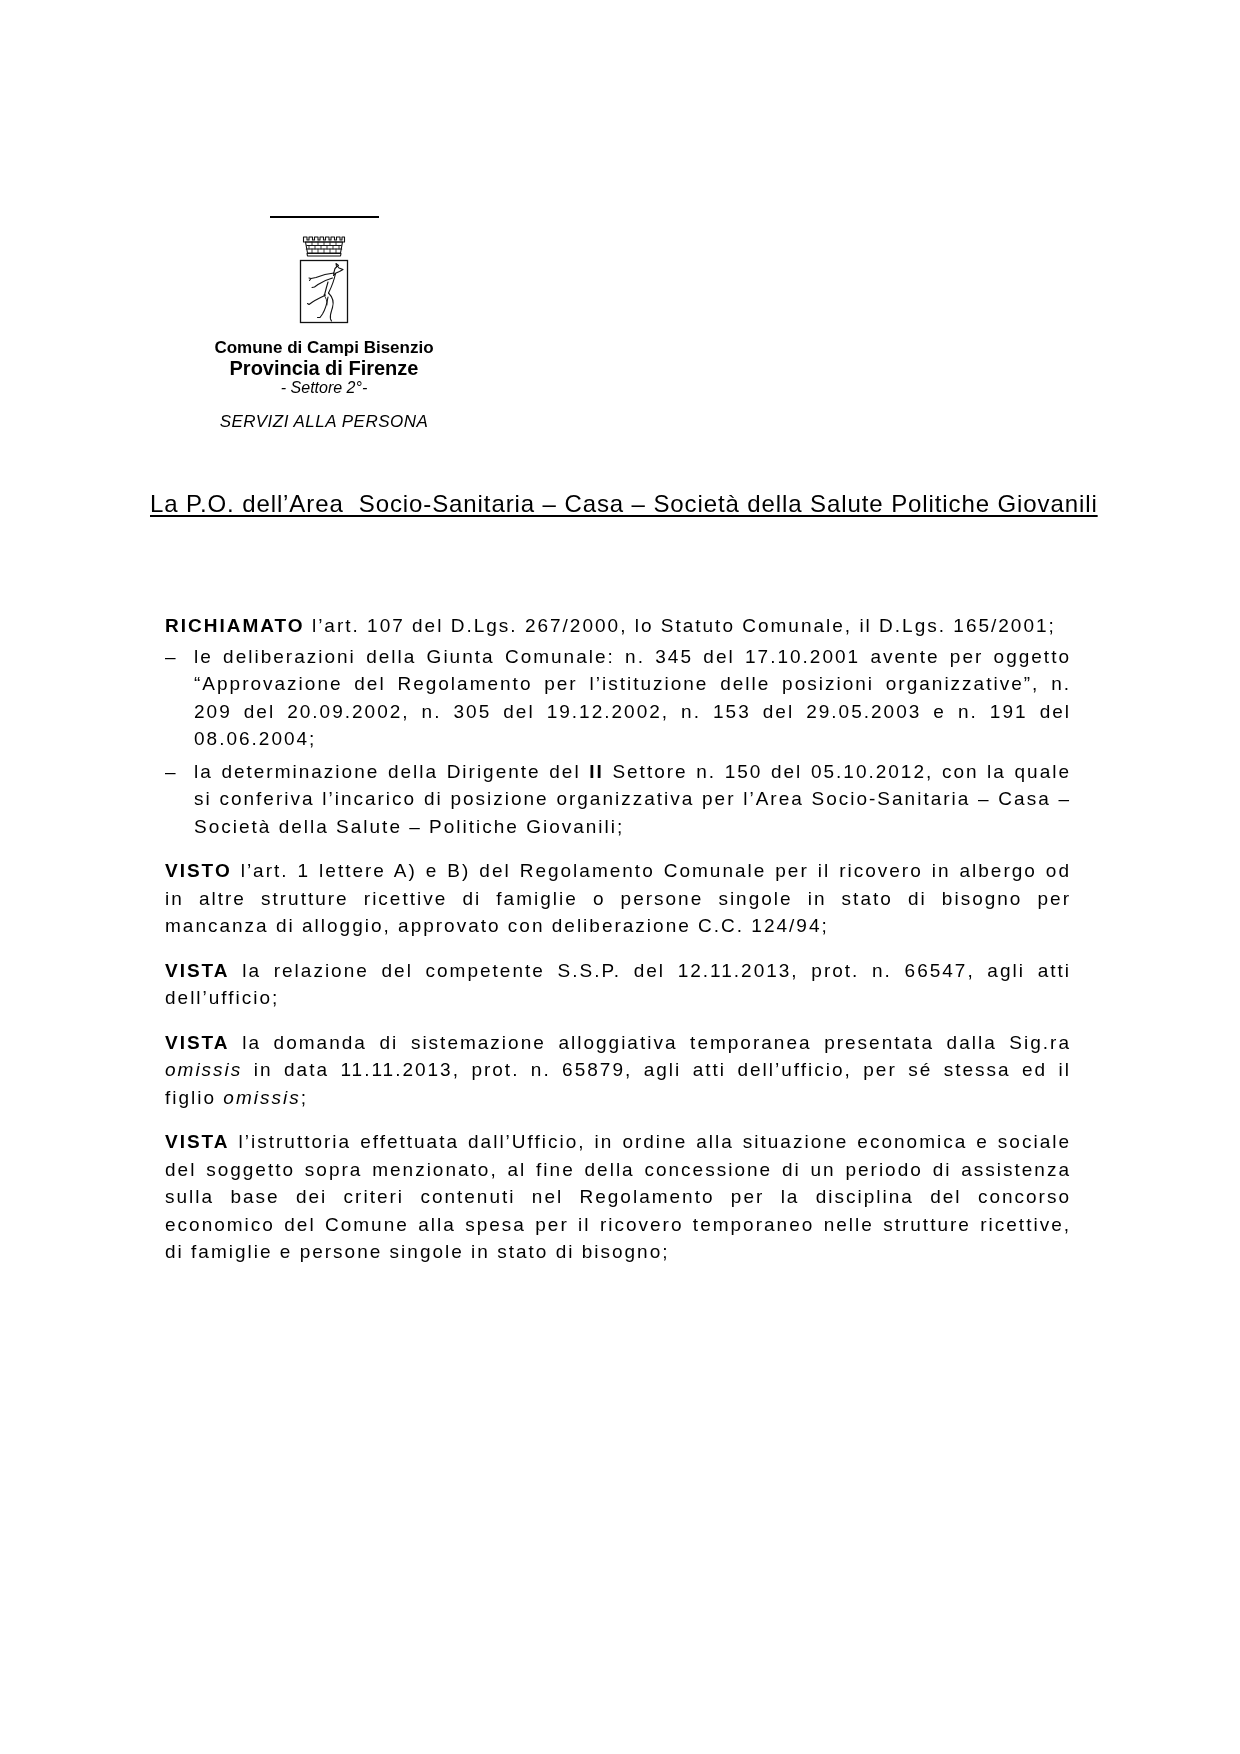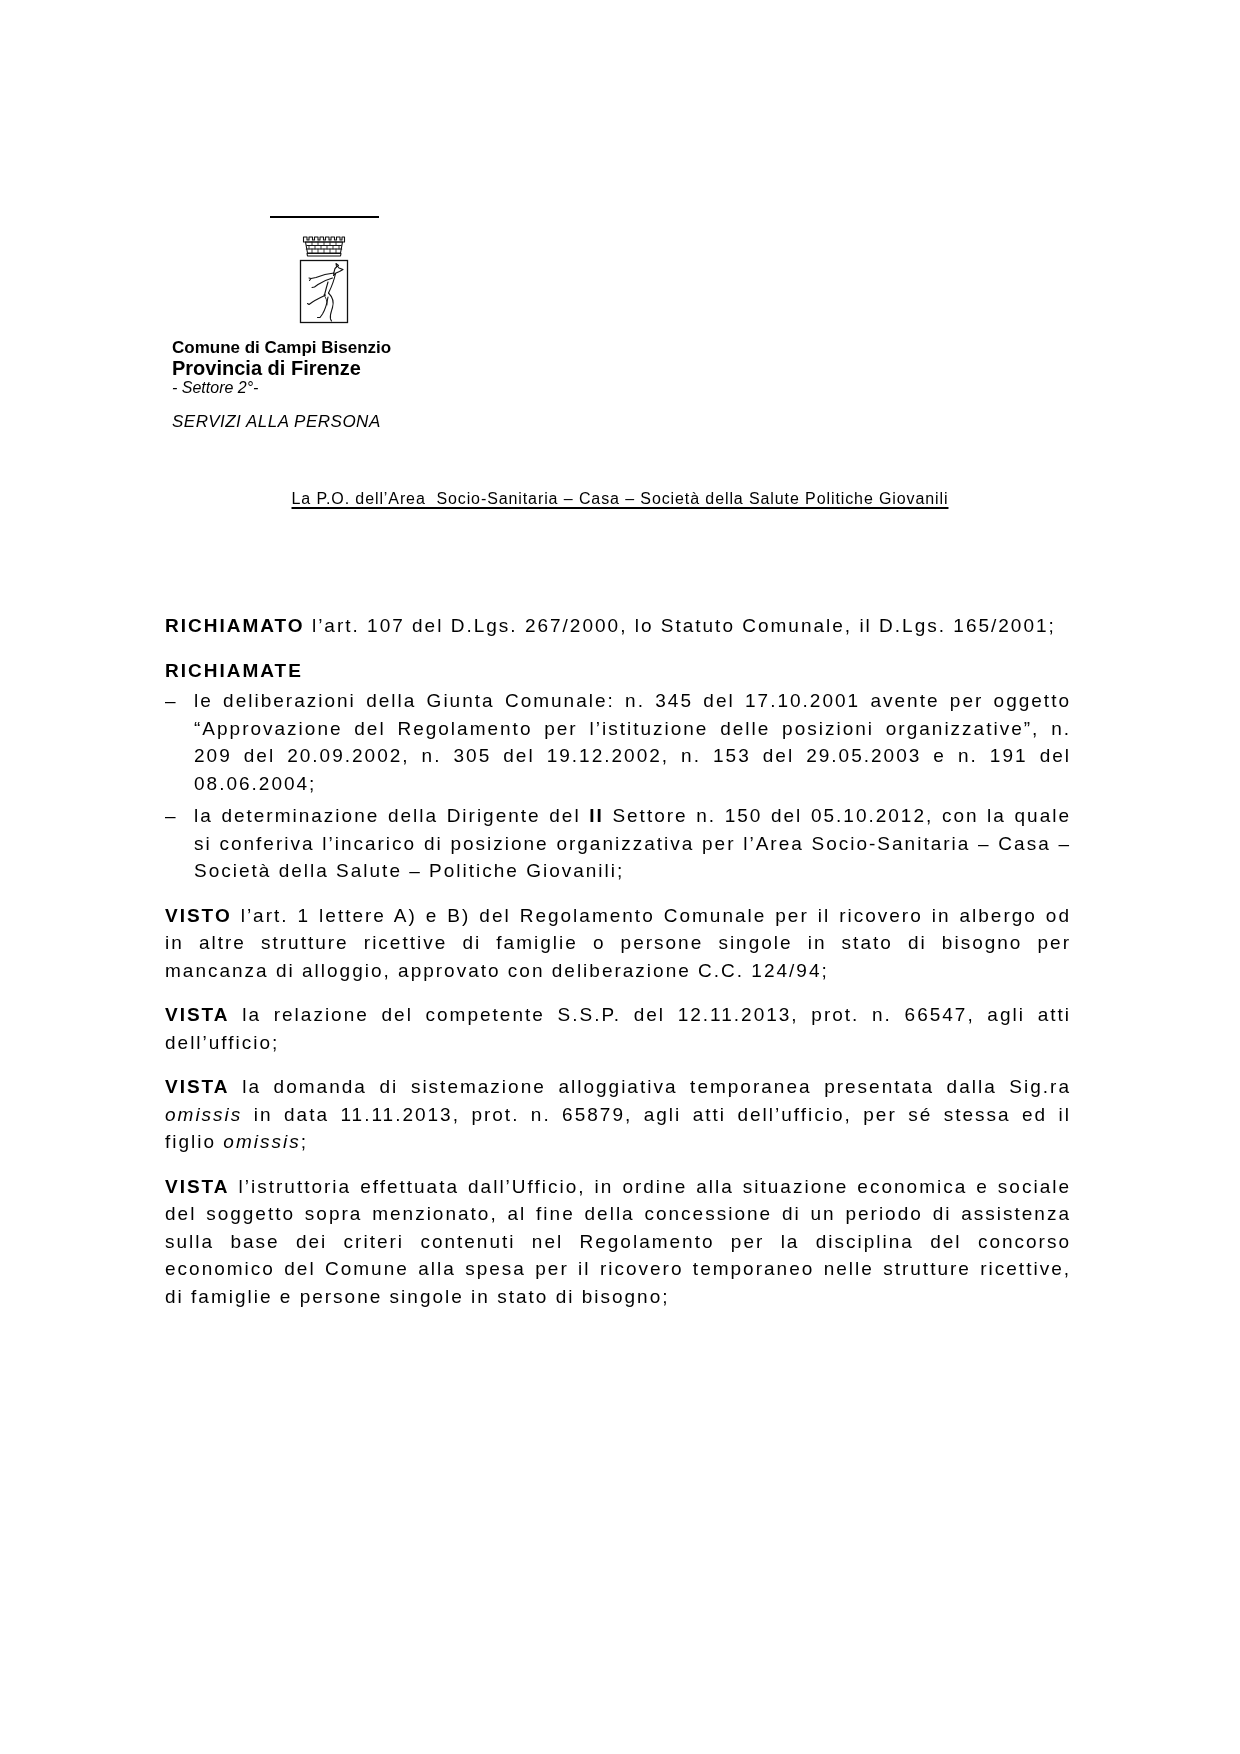--- a/index.html
+++ b/index.html
@@ -9,33 +9,34 @@
     color: #000000;
     font-family: "Liberation Sans", sans-serif;
     position: relative;
     -webkit-font-smoothing: antialiased;
   }
   .page { position: absolute; inset: 0; overflow: hidden; }
 
   
   .letterhead {
     position: absolute; top: 216px; left: 172px; width: 304px;
+    text-align: center;
   }
   .crest-rule { width: 109px; height: 2px; background: #000; margin: 0 auto; }
   .crest-svg { display: block; margin: 17px auto 0; }
   .org-name  { font-weight: bold; font-size: 17px; line-height: 20px; margin-top: 14px; }
   .org-prov  { font-weight: bold; font-size: 20px; line-height: 20px; }
   .org-sector{ font-style: italic; font-size: 16px; line-height: 18px; margin-top: 1px; }
   .org-dept  { font-style: italic; font-size: 17px; line-height: 19px; margin-top: 15px; letter-spacing: 0.5px; }
 
   
   .doc-title {
     position: absolute; top: 490px; left: 150px; width: 940px;
     text-align: center;
-    font-size: 16px; letter-spacing: 0.9px;
+    font-size: 24px; letter-spacing: 0.9px;
     font-weight: normal; margin: 0;
   }
   .doc-title span {
     text-decoration: underline;
     text-decoration-thickness: 2px;
     text-underline-offset: 3px;
     white-space: pre;
   }
 
   
@@ -94,21 +95,20 @@
     <div class="org-name">Comune di Campi Bisenzio</div>
     <div class="org-prov">Provincia di Firenze</div>
     <div class="org-sector">- Settore 2°-</div>
     <div class="org-dept">SERVIZI ALLA PERSONA</div>
   </div>
 
   <h1 class="doc-title"><span>La P.O. dell’Area  Socio-Sanitaria – Casa – Società della Salute Politiche Giovanili</span></h1>
 
   <div class="document-body">
       <p class="para"><span class="b">RICHIAMATO</span><span> l’art. 107 del D.Lgs. 267/2000, lo Statuto Comunale, il D.Lgs. 165/2001;</span></p>
-      <p class="para heading"><span class="b">RICHIAMATE</span></p>
       <div class="list">
         <div class="list-item"><span class="dash">–</span><span><span>le deliberazioni della Giunta Comunale: n. 345 del 17.10.2001 avente per oggetto “Approvazione del Regolamento per l’istituzione delle posizioni organizzative”, n. 209 del 20.09.2002,  n. 305 del 19.12.2002, n. 153 del 29.05.2003 e n. 191 del 08.06.2004;</span></span></div>
         <div class="list-item"><span class="dash">–</span><span><span>la determinazione della Dirigente del </span><span class="b">II</span><span> Settore n. 150 del 05.10.2012, con la quale si conferiva l’incarico di posizione organizzativa per l’Area Socio-Sanitaria – Casa – Società della Salute – Politiche Giovanili;</span></span></div>
       </div>
       <p class="para"><span class="b">VISTO</span><span> l’art. 1 lettere  A) e B) del Regolamento Comunale per il ricovero in albergo od in altre strutture ricettive di famiglie o persone singole in stato di bisogno per mancanza di alloggio, approvato con deliberazione C.C. 124/94;</span></p>
       <p class="para"><span class="b">VISTA</span><span> la relazione del competente S.S.P. del 12.11.2013, prot. n. 66547, agli atti dell’ufficio;</span></p>
       <p class="para"><span class="b">VISTA</span><span> la domanda di sistemazione alloggiativa temporanea presentata dalla Sig.ra </span><span class="i">omissis</span><span> in data 11.11.2013, prot. n. 65879, agli atti dell’ufficio, per sé stessa ed il figlio </span><span class="i">omissis</span><span>;</span></p>
       <p class="para"><span class="b">VISTA</span><span> l’istruttoria effettuata dall’Ufficio, in ordine alla situazione economica e sociale del soggetto sopra menzionato, al fine della concessione di un periodo di assistenza sulla base dei criteri contenuti nel Regolamento per la disciplina del concorso economico del Comune alla spesa per il ricovero temporaneo nelle strutture ricettive, di famiglie e persone singole in stato di bisogno;</span></p>
     </div>
 

